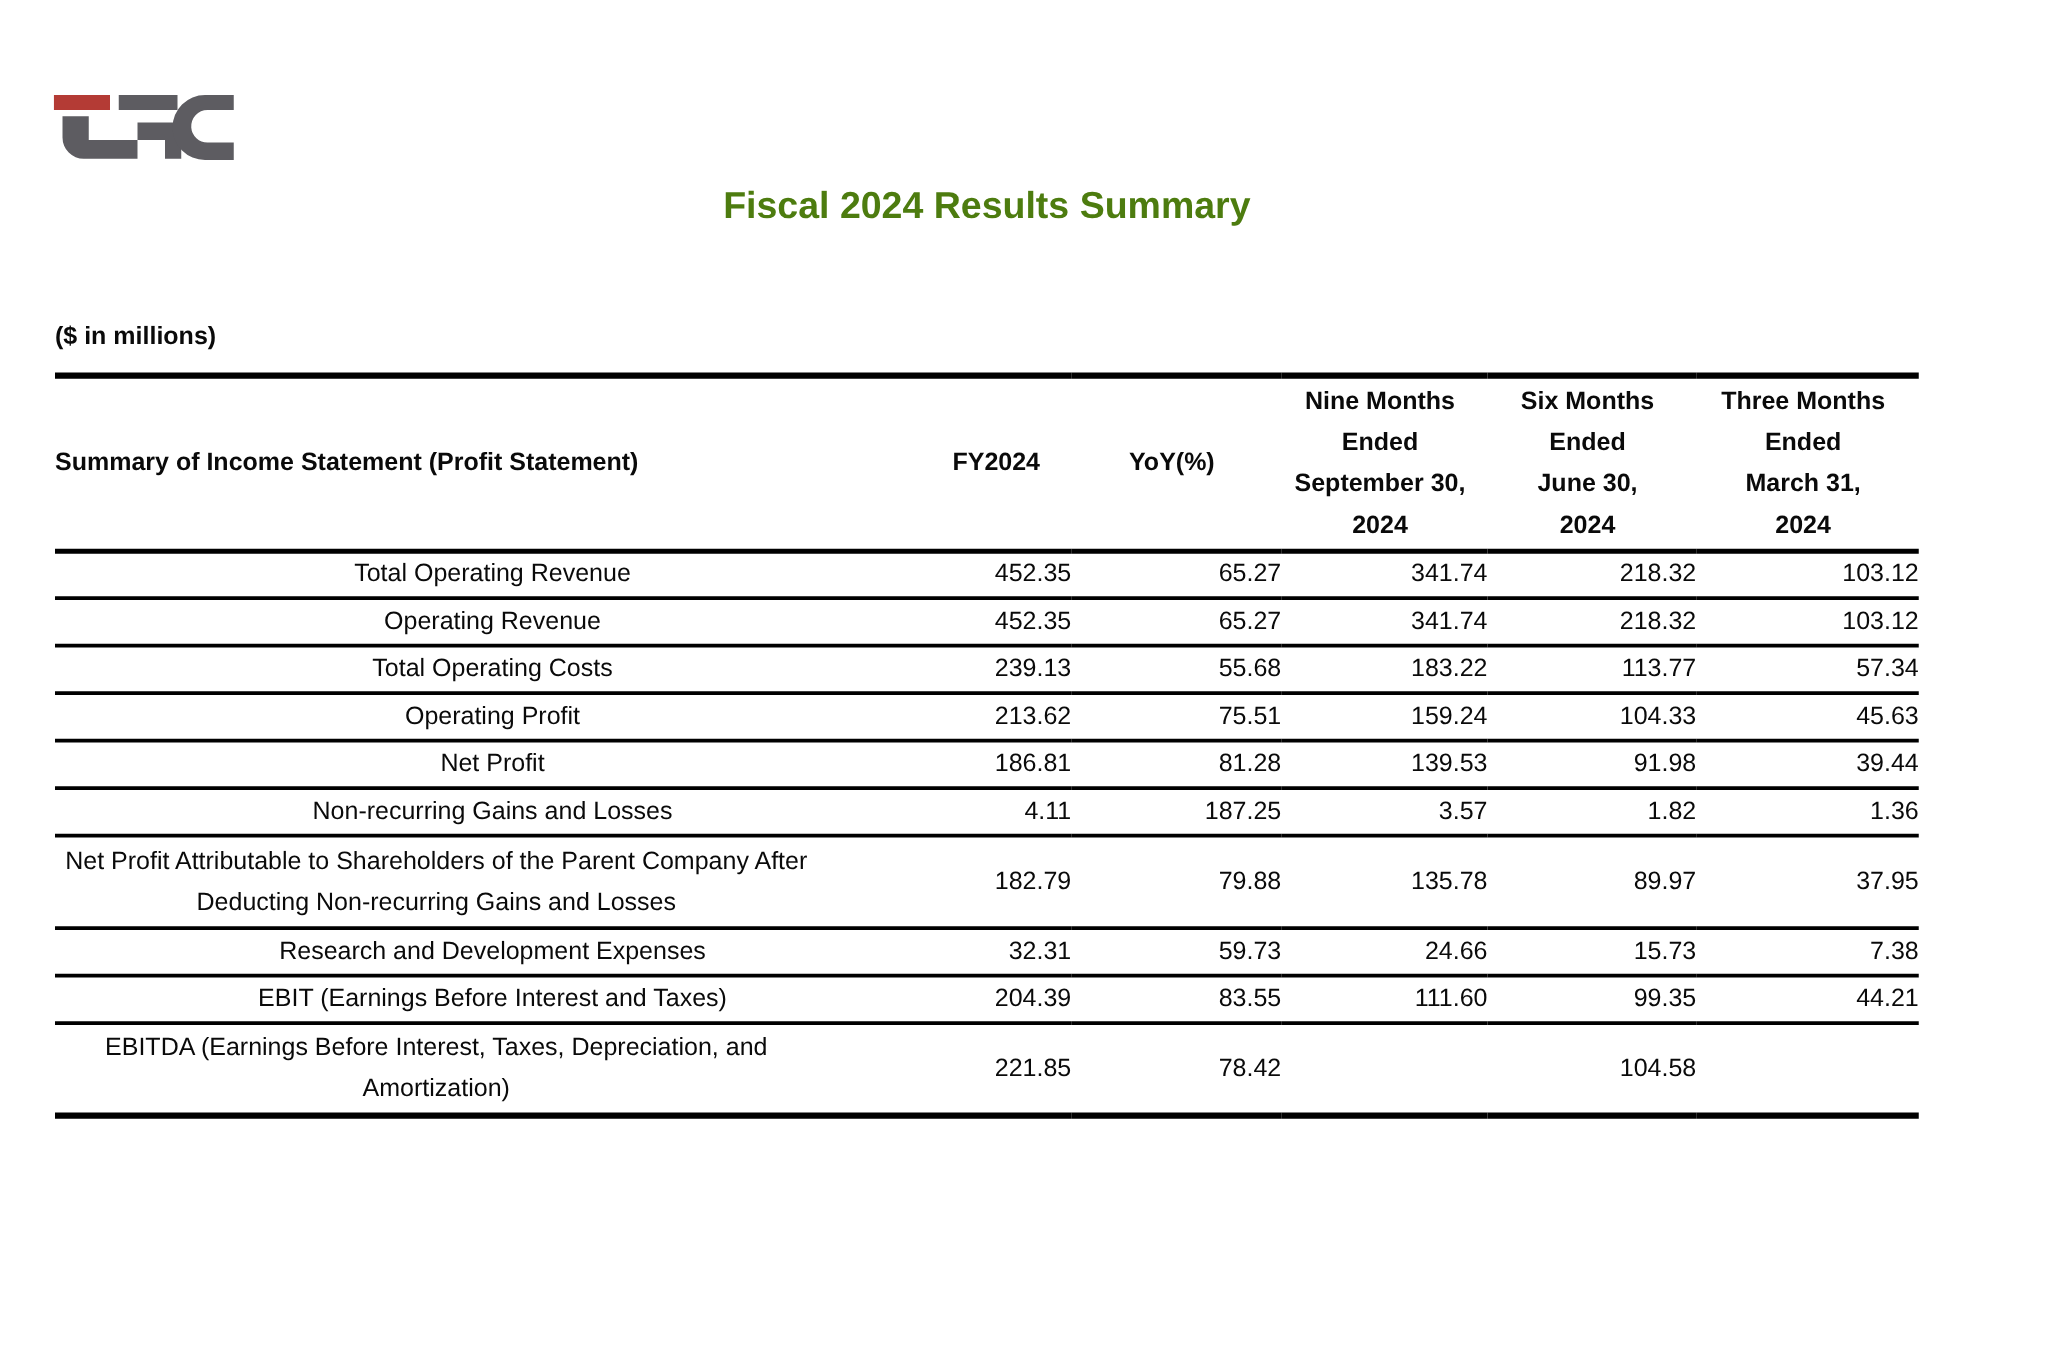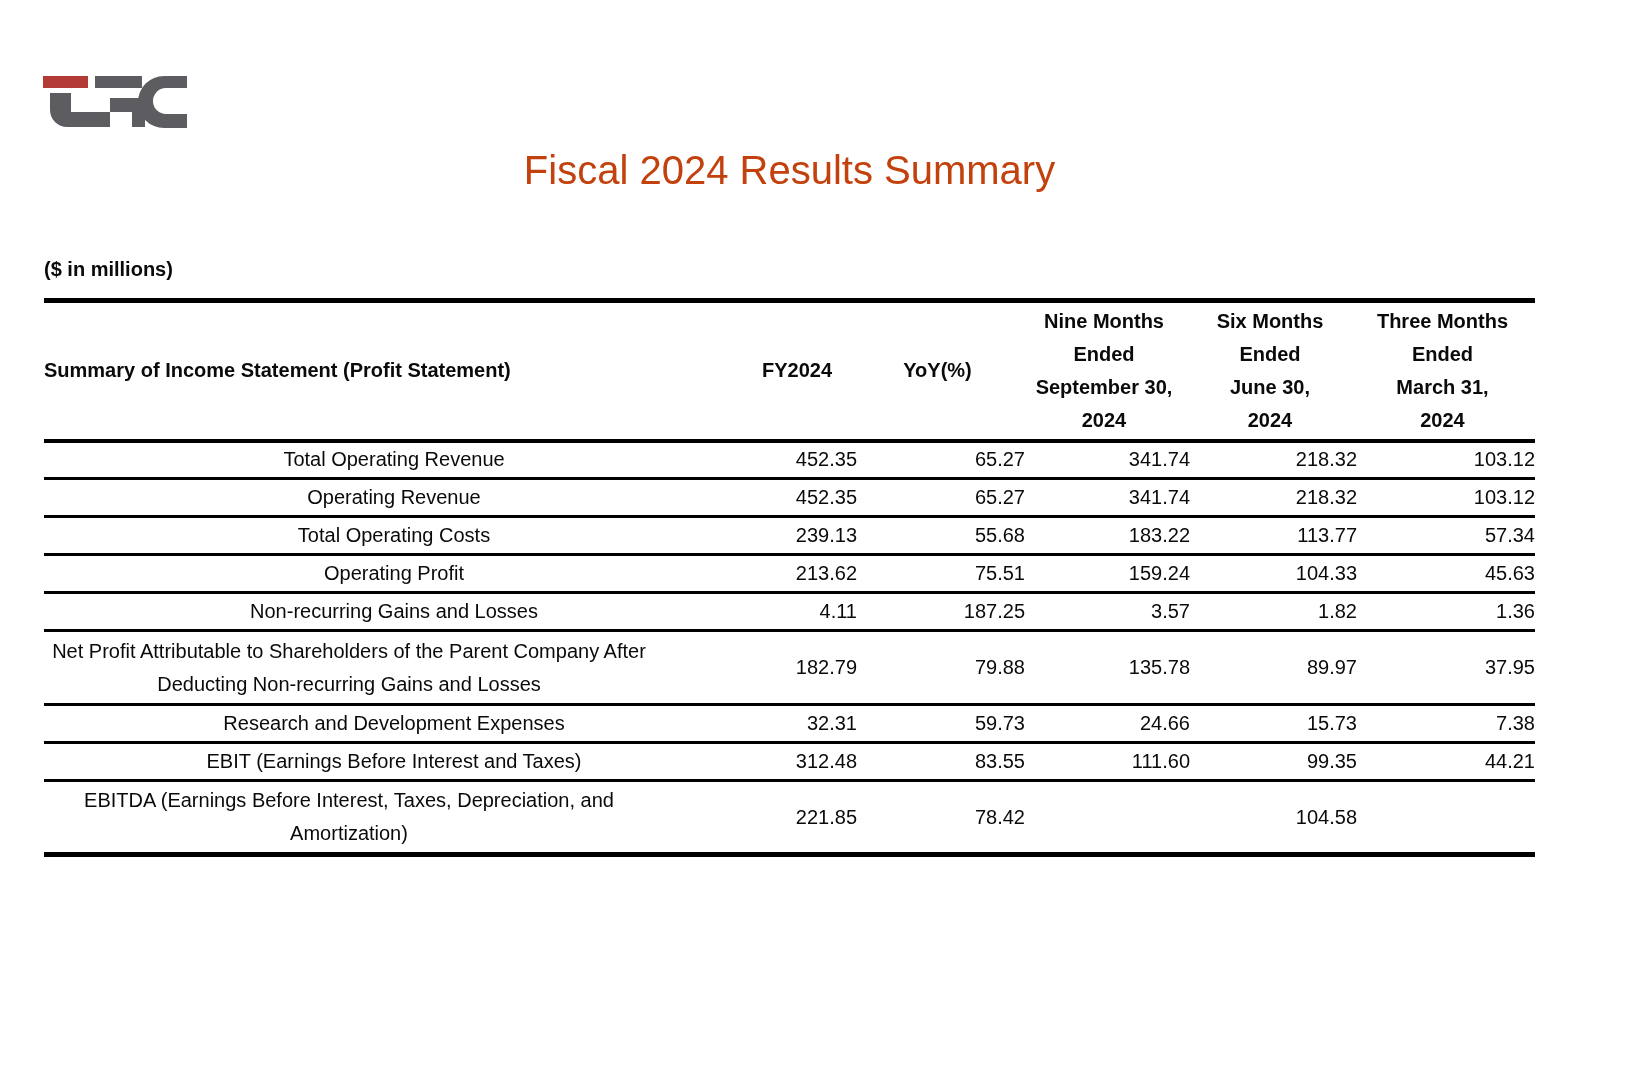--- a/index.html
+++ b/index.html
@@ -11,21 +11,21 @@
     color: #0a0a0a;
     overflow: hidden;
   }
   .page { position: relative; width: 1636px; height: 1076px; }
 
   .logo { position: absolute; left: 43px; top: 75px; width: 146px; height: 58px; }
 
   .title {
     position: absolute; top: 148px; left: 44px; width: 1491px;
     margin: 0; text-align: center;
-    font-size: 40px; font-weight: 400; color: #c2410c;
+    font-size: 30px; font-weight: 700; color: #4d7c0f;
     letter-spacing: 0px;
   }
 
   .content { position: absolute; left: 44px; top: 256px; width: 1491px; }
 
   .units { font-size: 20px; font-weight: 700; line-height: 27px; margin-bottom: 15px; }
 
   table.fin {
     width: 100%;
     border-collapse: collapse;
@@ -139,20 +139,28 @@
         </tr>
         <tr>
           <th>Operating Profit</th>
           <td>213.62</td>
           <td>75.51</td>
           <td>159.24</td>
           <td>104.33</td>
           <td>45.63</td>
         </tr>
         <tr>
+          <th>Net Profit</th>
+          <td>186.81</td>
+          <td>81.28</td>
+          <td>139.53</td>
+          <td>91.98</td>
+          <td>39.44</td>
+        </tr>
+        <tr>
           <th>Non-recurring Gains and Losses</th>
           <td>4.11</td>
           <td>187.25</td>
           <td>3.57</td>
           <td>1.82</td>
           <td>1.36</td>
         </tr>
         <tr class="tall">
           <th>
               <span class="wrap2">Net Profit Attributable to Shareholders of the Parent Company After Deducting Non-recurring Gains and Losses</span>
@@ -166,21 +174,21 @@
         <tr>
           <th>Research and Development Expenses</th>
           <td>32.31</td>
           <td>59.73</td>
           <td>24.66</td>
           <td>15.73</td>
           <td>7.38</td>
         </tr>
         <tr>
           <th>EBIT (Earnings Before Interest and Taxes)</th>
-          <td>312.48</td>
+          <td>204.39</td>
           <td>83.55</td>
           <td>111.60</td>
           <td>99.35</td>
           <td>44.21</td>
         </tr>
         <tr class="tall">
           <th>
               <span class="wrap2">EBITDA (Earnings Before Interest, Taxes, Depreciation, and Amortization)</span>
             </th>
           <td>221.85</td>

